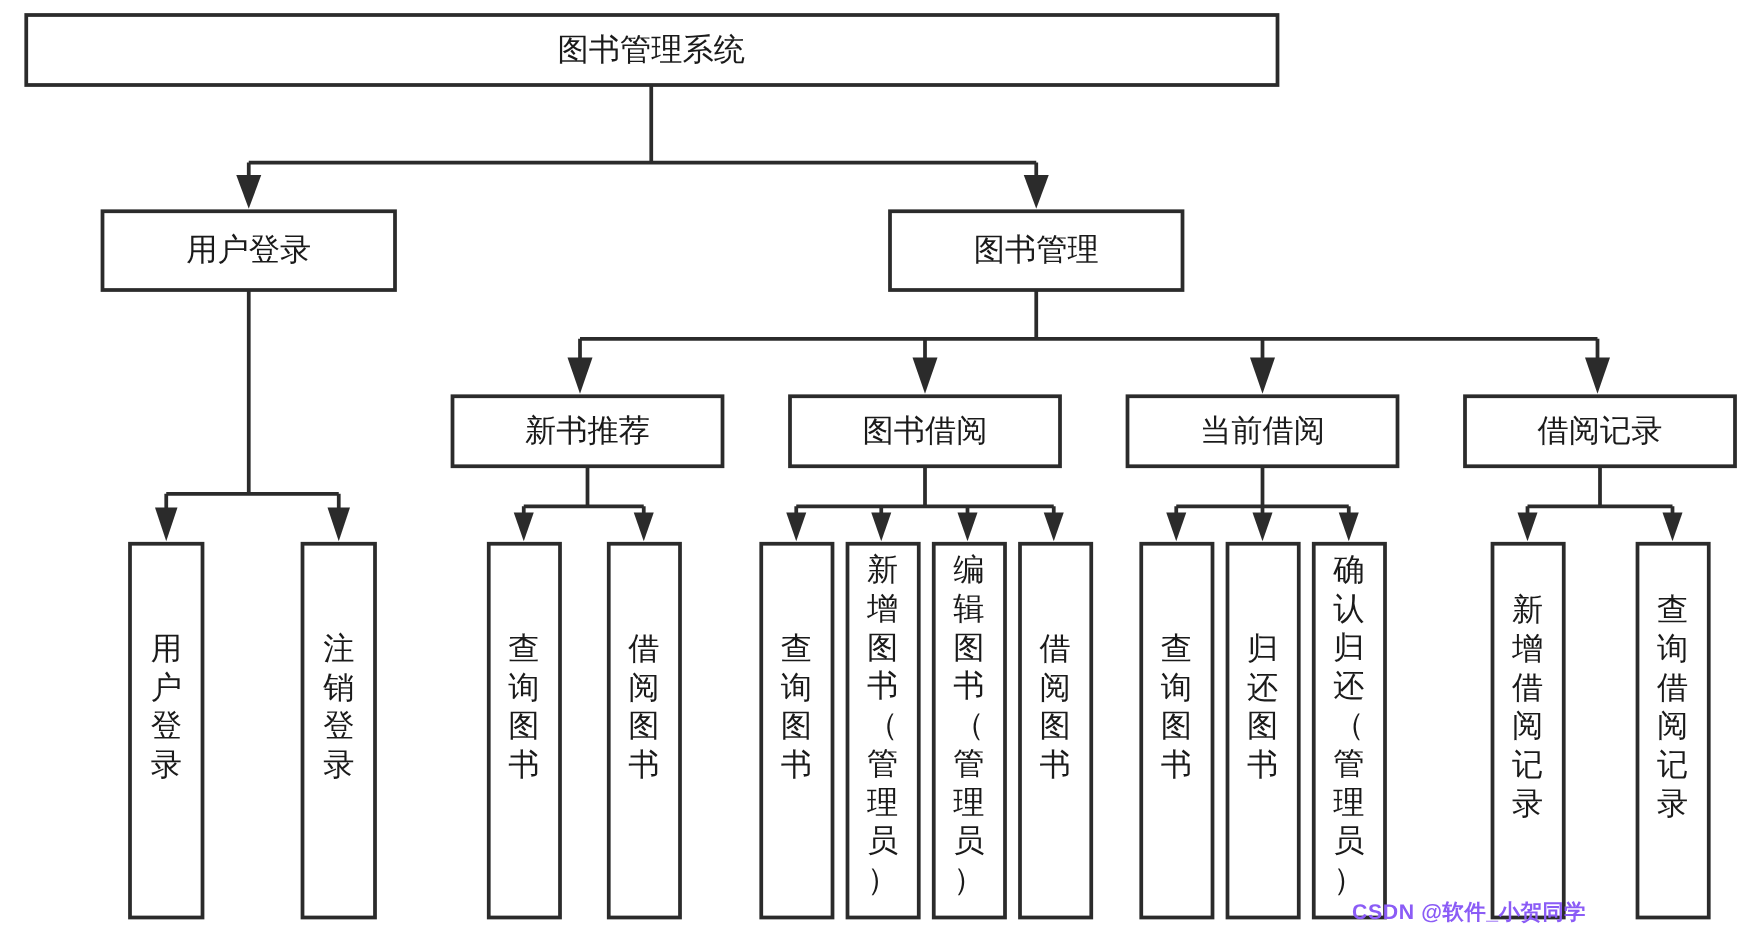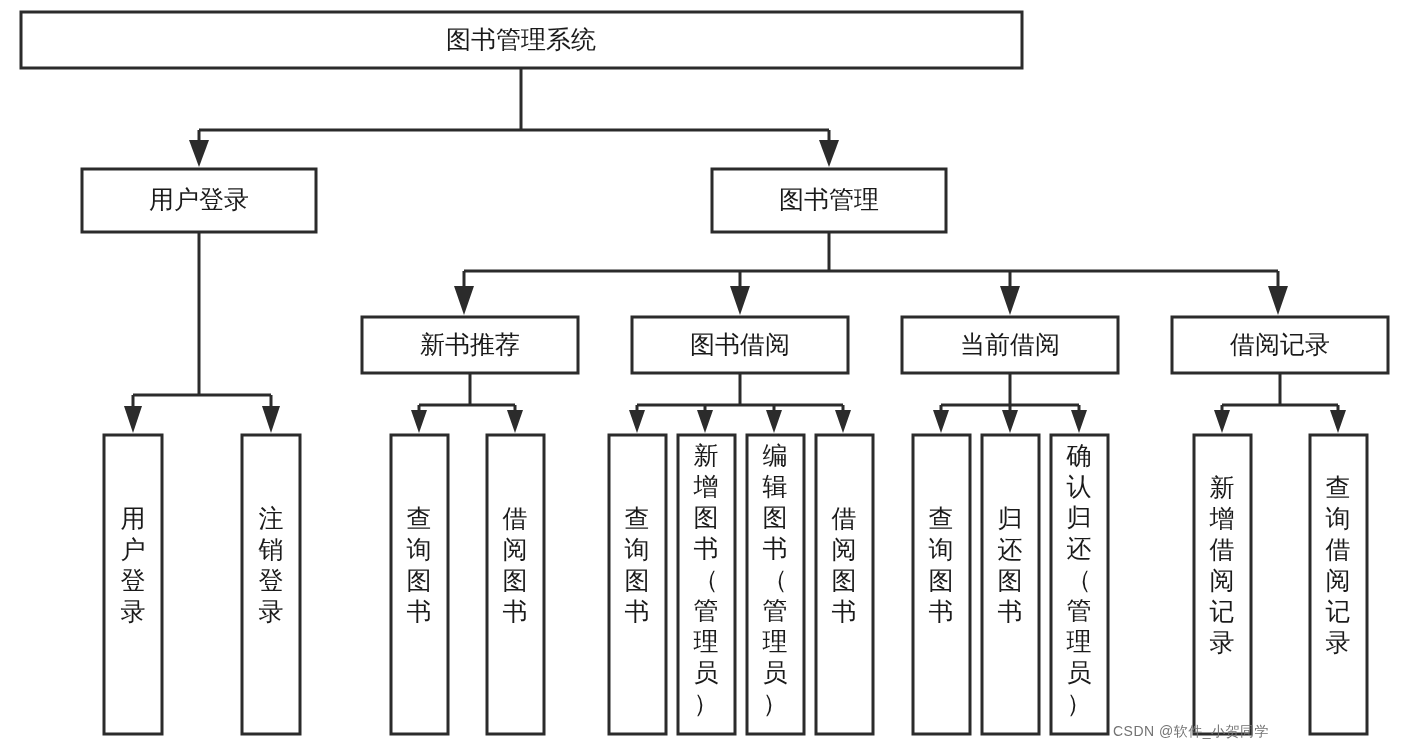--- a/index.html
+++ b/index.html
@@ -52,24 +52,25 @@
     font-family: "Liberation Sans", "DejaVu Sans", sans-serif;
     font-size: 25px;
     fill: #1a1a1a;
     text-anchor: middle;
   }
   .watermark {
     position: absolute;
     right: 8px;
     bottom: 6px;
     font-family: "Liberation Sans", "DejaVu Sans", sans-serif;
-    font-size: 14px;
-    color: #737373;
+    font-size: 17px;
+    color: #8b5cf6;
     white-space: nowrap;
     letter-spacing: 0.5px;
+    font-weight: bold;
   }
 </style>
 </head>
 <body>
 
 <div id="diagram-root">
 
   <svg class="flow" viewBox="0 0 1405 747">
 
     <g>

